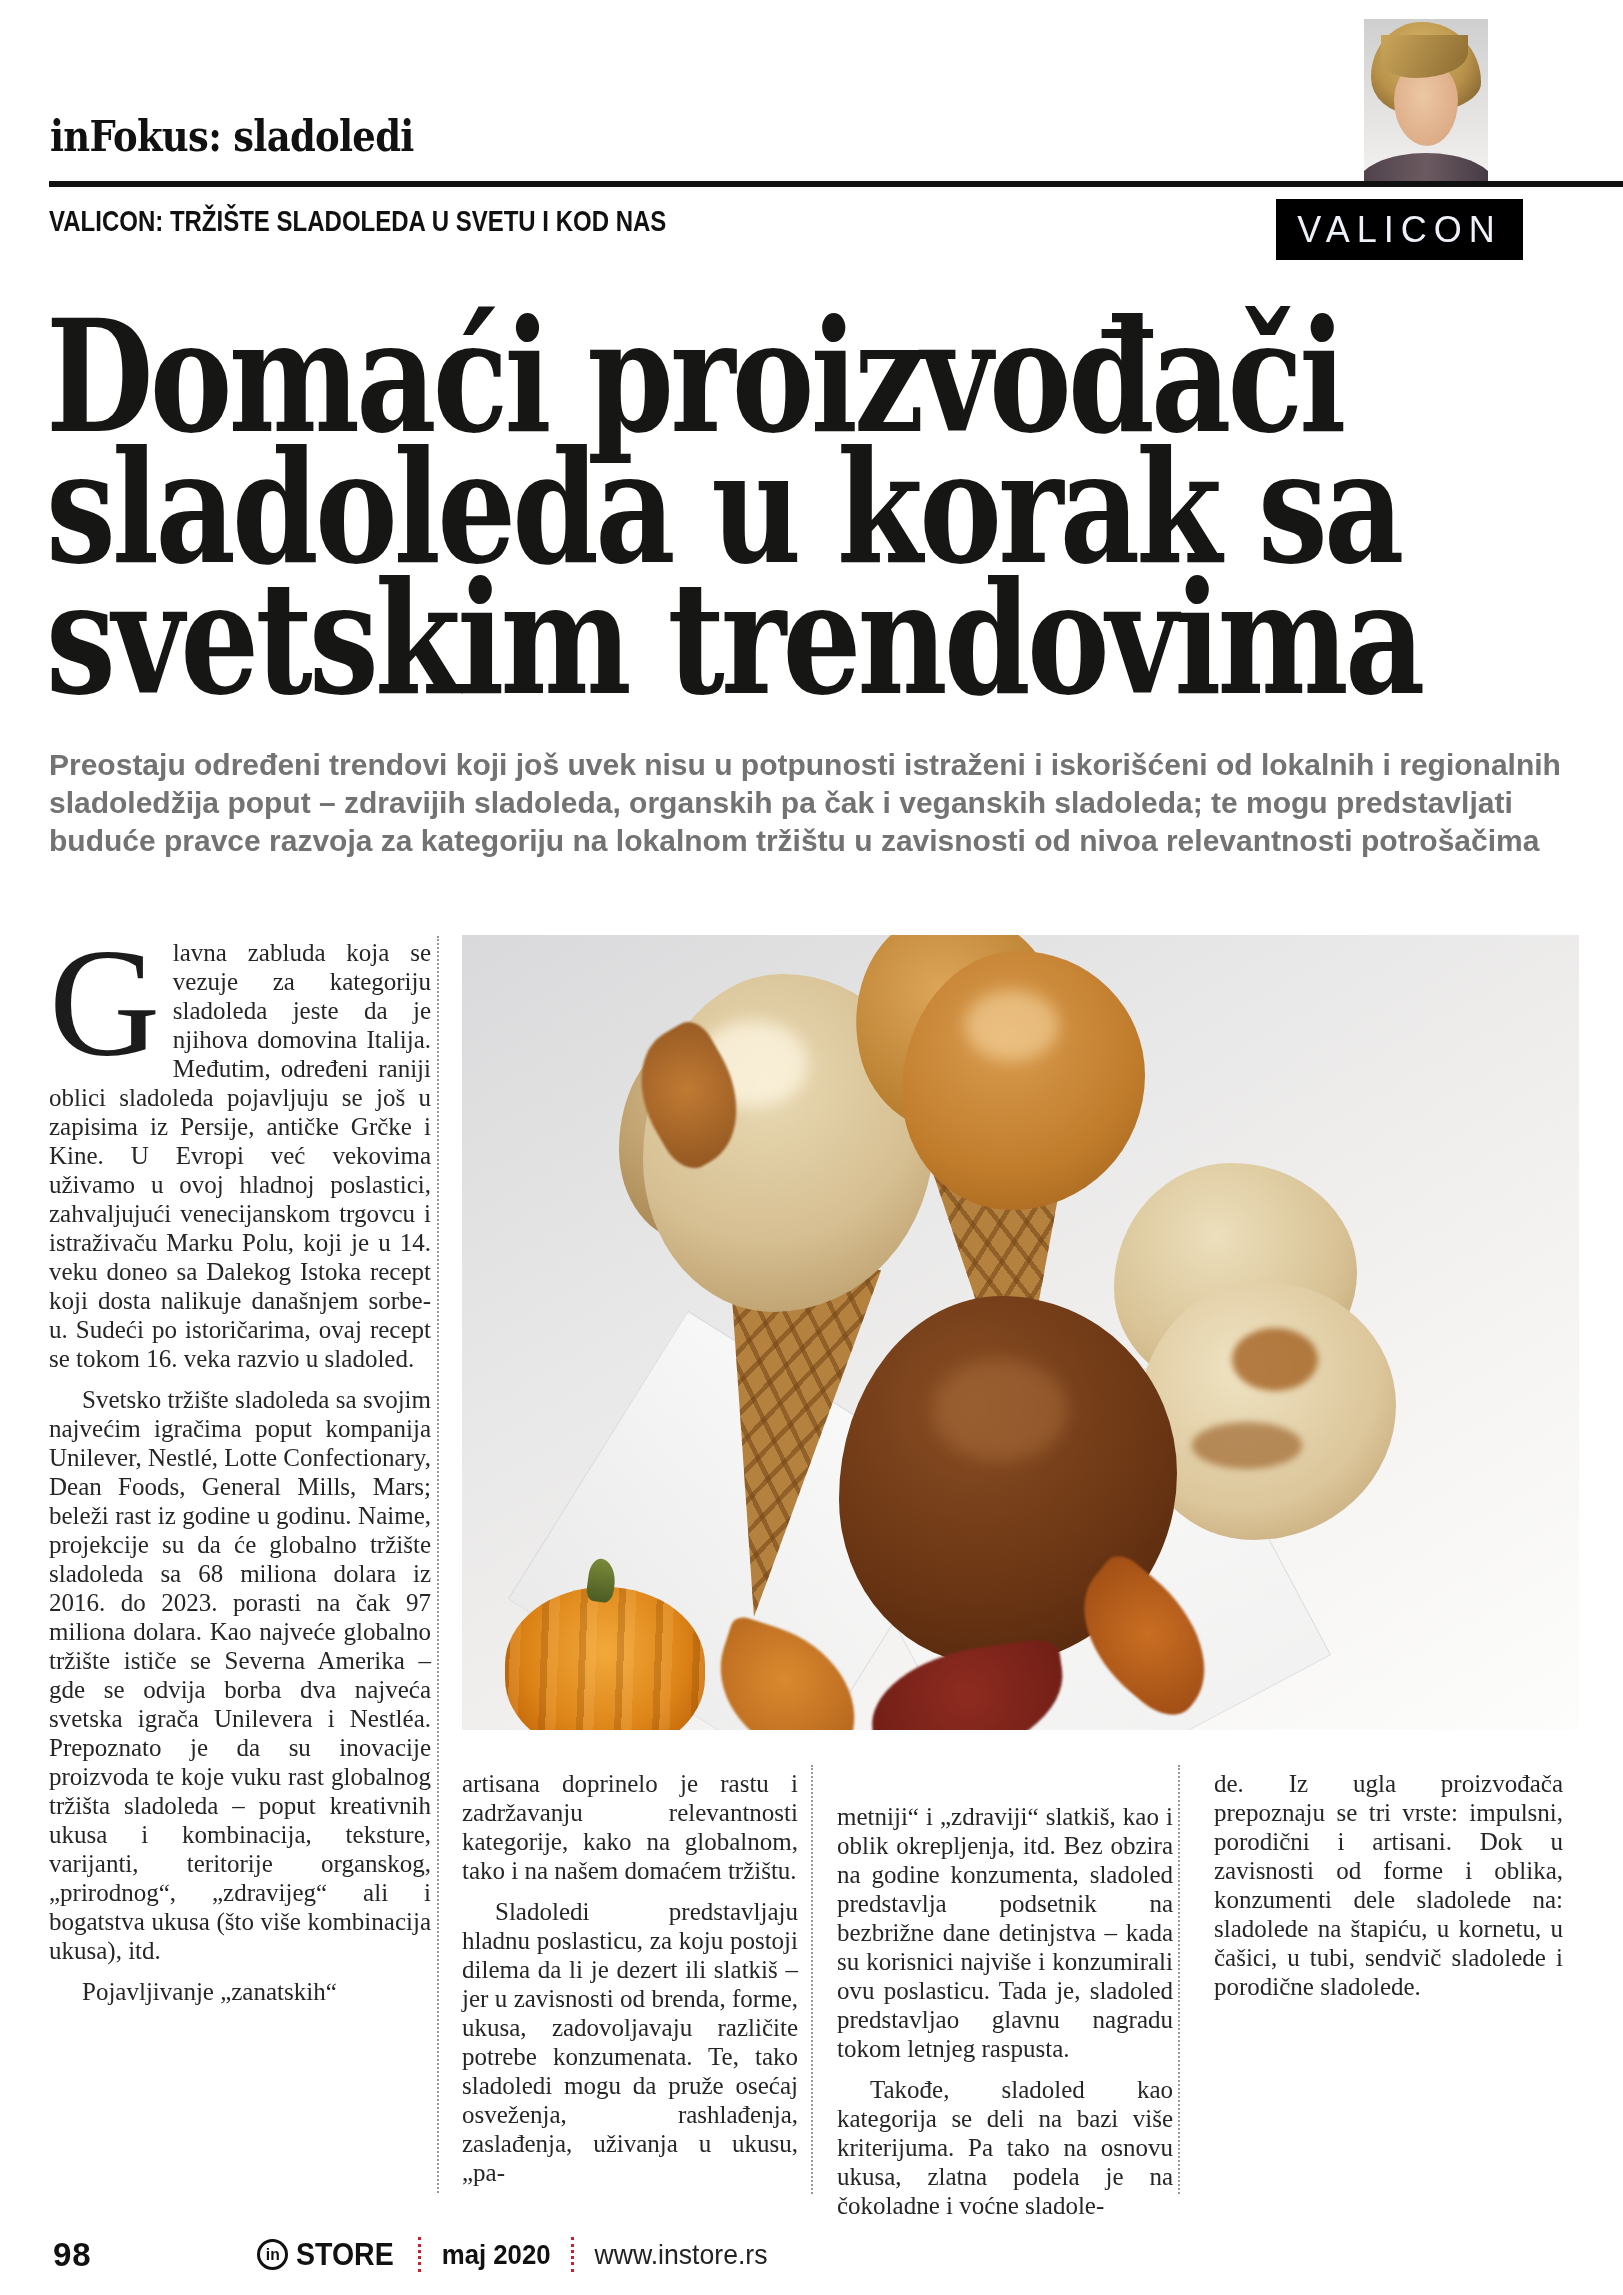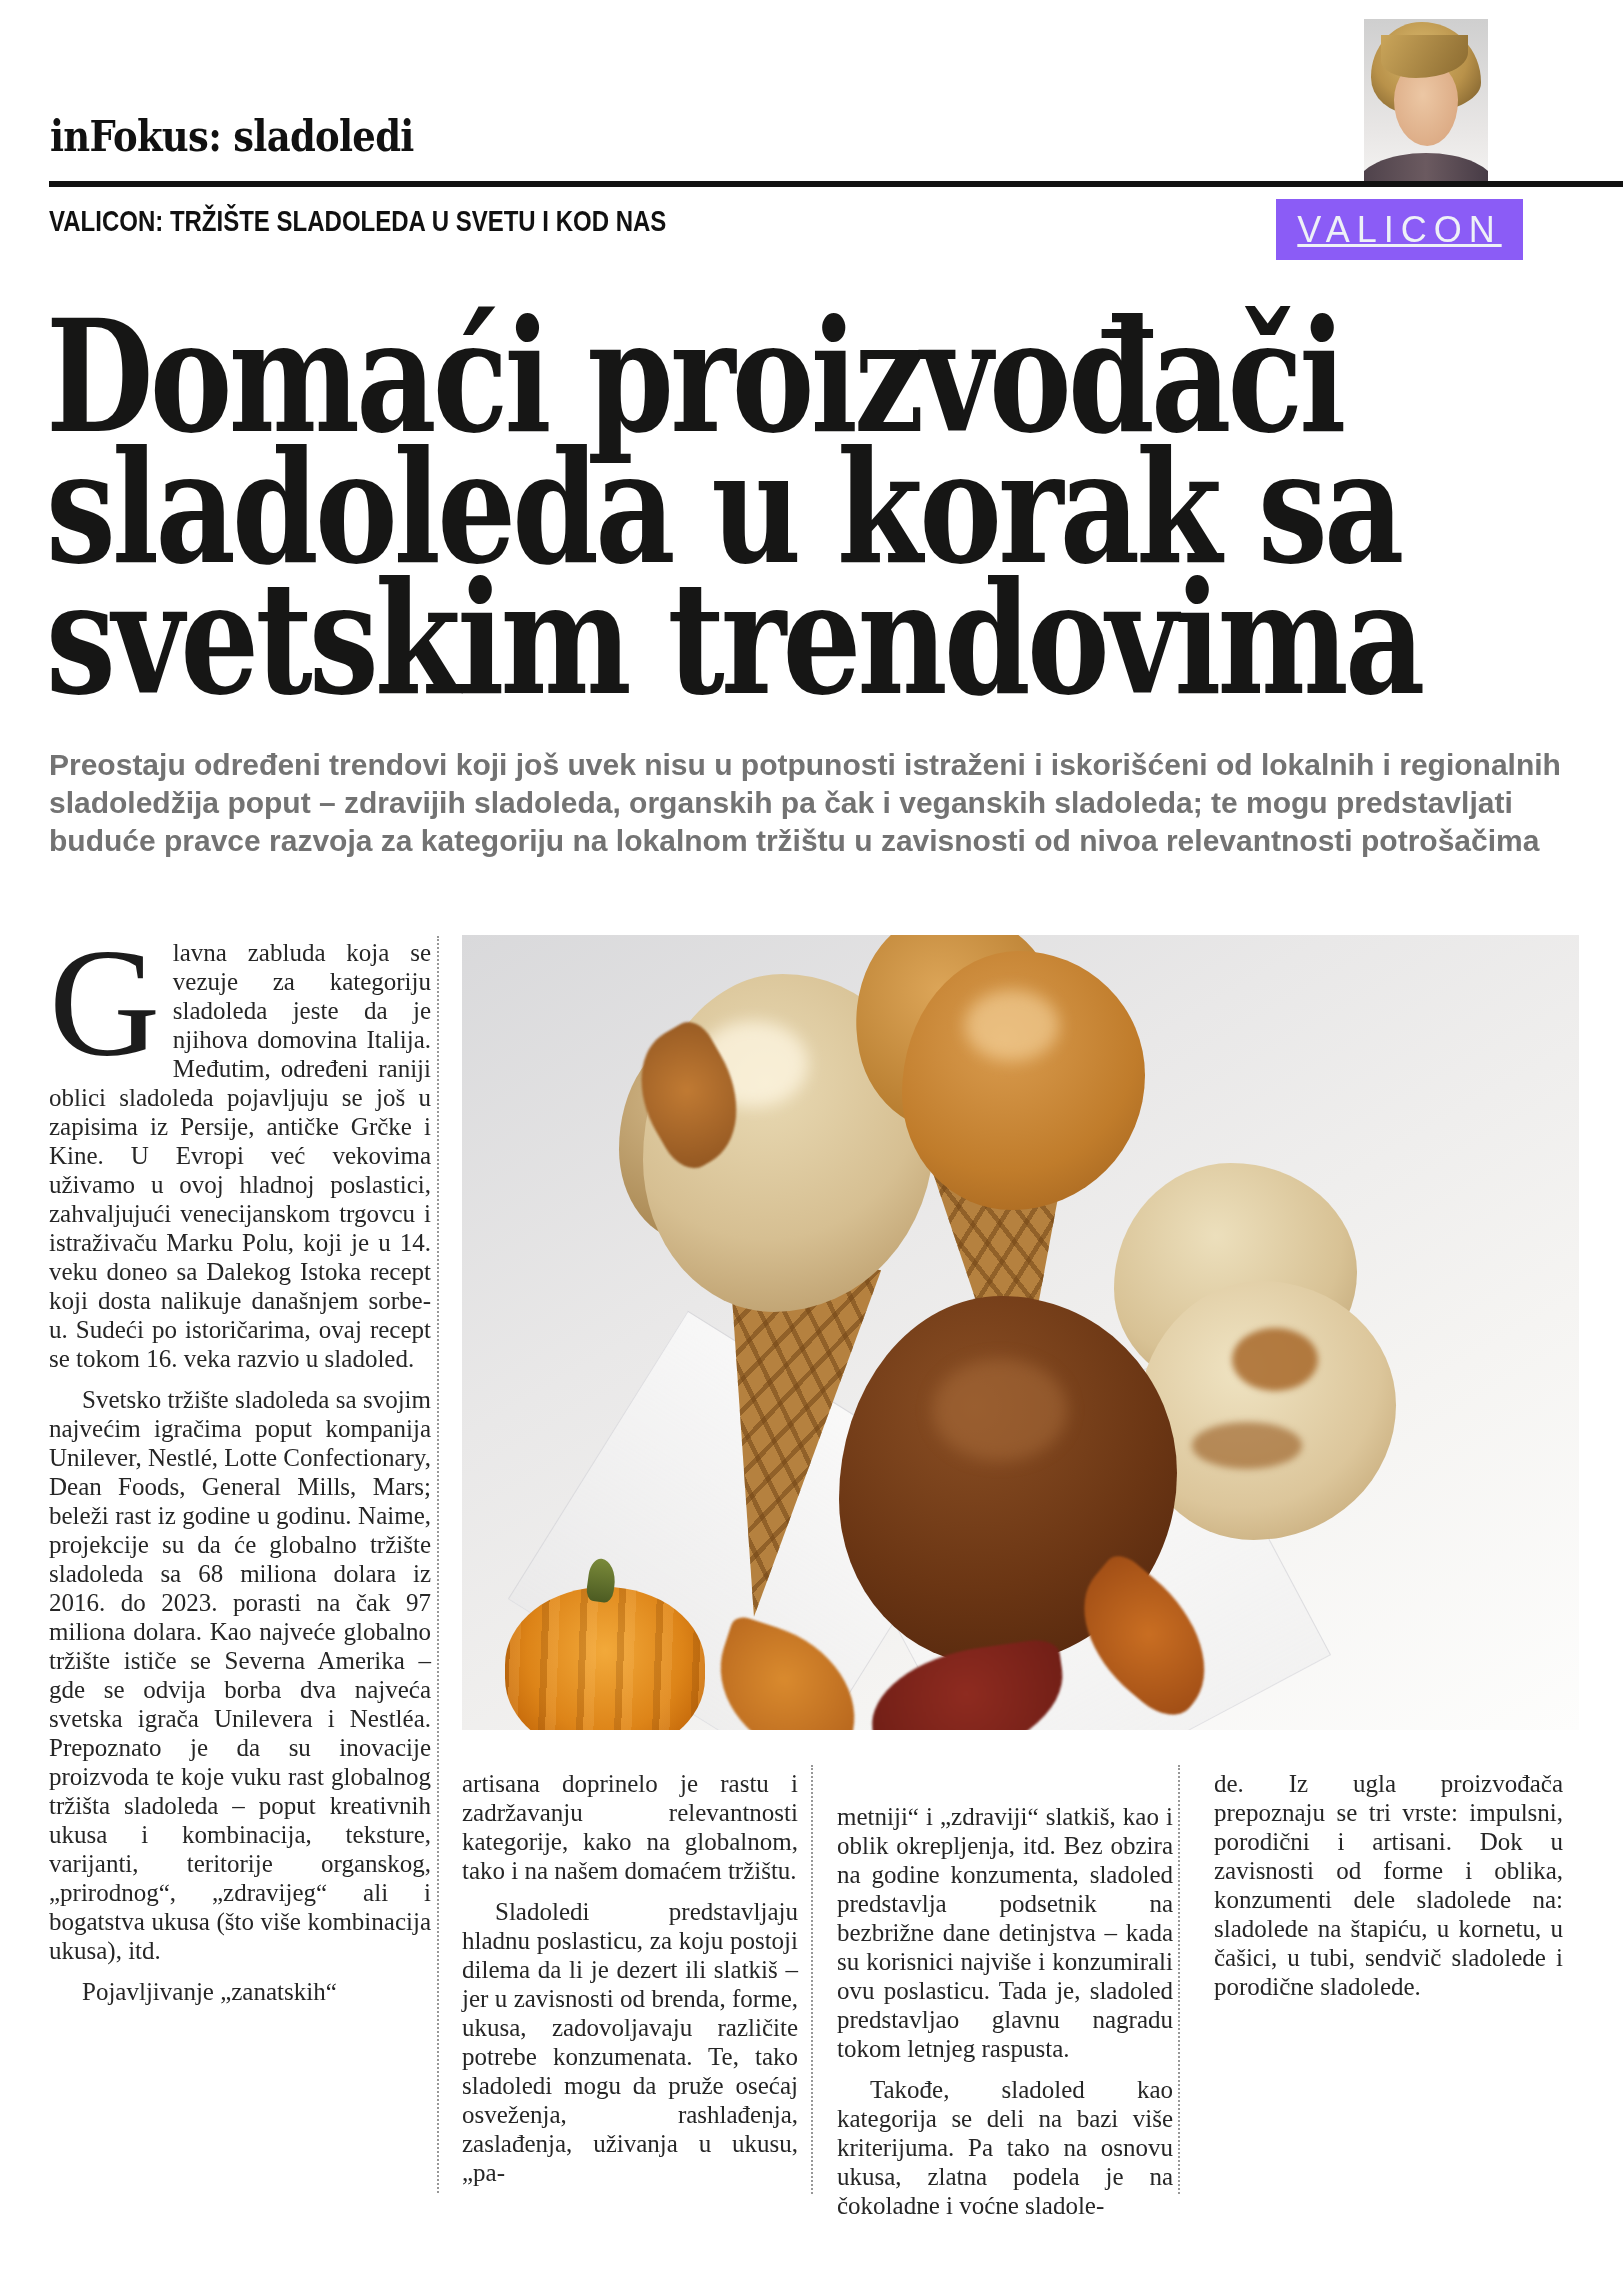--- a/index.html
+++ b/index.html
@@ -102,21 +102,21 @@
     <div class="hair"></div>
     <div class="face"></div>
     <div class="fringe"></div>
     <div class="jacket"></div>
   </div>
 
   <div class="top-rule"></div>
 
   <div class="kicker">VALICON: TRŽIŠTE SLADOLEDA U SVETU I KOD NAS</div>
 
-  <div class="valicon-logo" style="background:#8b5cf6;text-decoration:underline;">VALICON</div>
+  <div class="valicon-logo" style="background:#000000;">VALICON</div>
 
   <div class="headline">
     <div class="hl">Domaći proizvođači</div>
     <div class="hl">sladoleda u korak sa</div>
     <div class="hl">svetskim trendovima</div>
   </div>
 
   <div class="intro">Preostaju određeni trendovi koji još uvek nisu u potpunosti istraženi i iskorišćeni od lokalnih i regionalnih sladoledžija poput – zdravijih sladoleda, organskih pa čak i veganskih sladoleda; te mogu predstavljati buduće pravce razvoja za kategoriju na lokalnom tržištu u zavisnosti od nivoa relevantnosti potrošačima</div>
 
   <div id="col1" class="body-col">
@@ -166,15 +166,26 @@
     <p class="indent">Sladoledi predstavljaju hladnu poslasticu, za koju postoji dilema da li je dezert ili slatkiš – jer u zavisnosti od brenda, forme, ukusa, zadovoljavaju različite potrebe konzumenata. Te, tako sladoledi mogu da pruže osećaj osveženja, rashlađenja, zaslađenja, uživanja u ukusu, „pa-</p>
   </div>
   <div id="col3" class="body-col">
     <p>metniji“ i „zdraviji“ slatkiš, kao i oblik okrepljenja, itd. Bez obzira na godine konzumenta, sladoled predstavlja podsetnik na bezbrižne dane detinjstva – kada su korisnici najviše i konzumirali ovu poslasticu. Tada je, sladoled predstavljao glavnu nagradu tokom letnjeg raspusta.</p>
     <p class="indent">Takođe, sladoled kao kategorija se deli na bazi više kriterijuma. Pa tako na osnovu ukusa, zlatna podela je na čokoladne i voćne sladole-</p>
   </div>
   <div id="col4" class="body-col">
     <p>de. Iz ugla proizvođača prepoznaju se tri vrste: impulsni, porodični i artisani. Dok u zavisnosti od forme i oblika, konzumenti dele sladolede na: sladolede na štapiću, u kornetu, u čašici, u tubi, sendvič sladolede i porodične sladolede.</p>
   </div>
 
+  <div class="footer">
+    <span class="page-num">98</span>
+    <span class="footer-brand">
+      <span class="circle-in">in</span>
+      <span class="brand-name">STORE</span>
+    </span>
+    <span class="red-dots"></span>
+    <span class="footer-date">maj 2020</span>
+    <span class="red-dots"></span>
+    <span class="footer-site">www.instore.rs</span>
+  </div>
 
 </div>
 
 
 </body></html>

